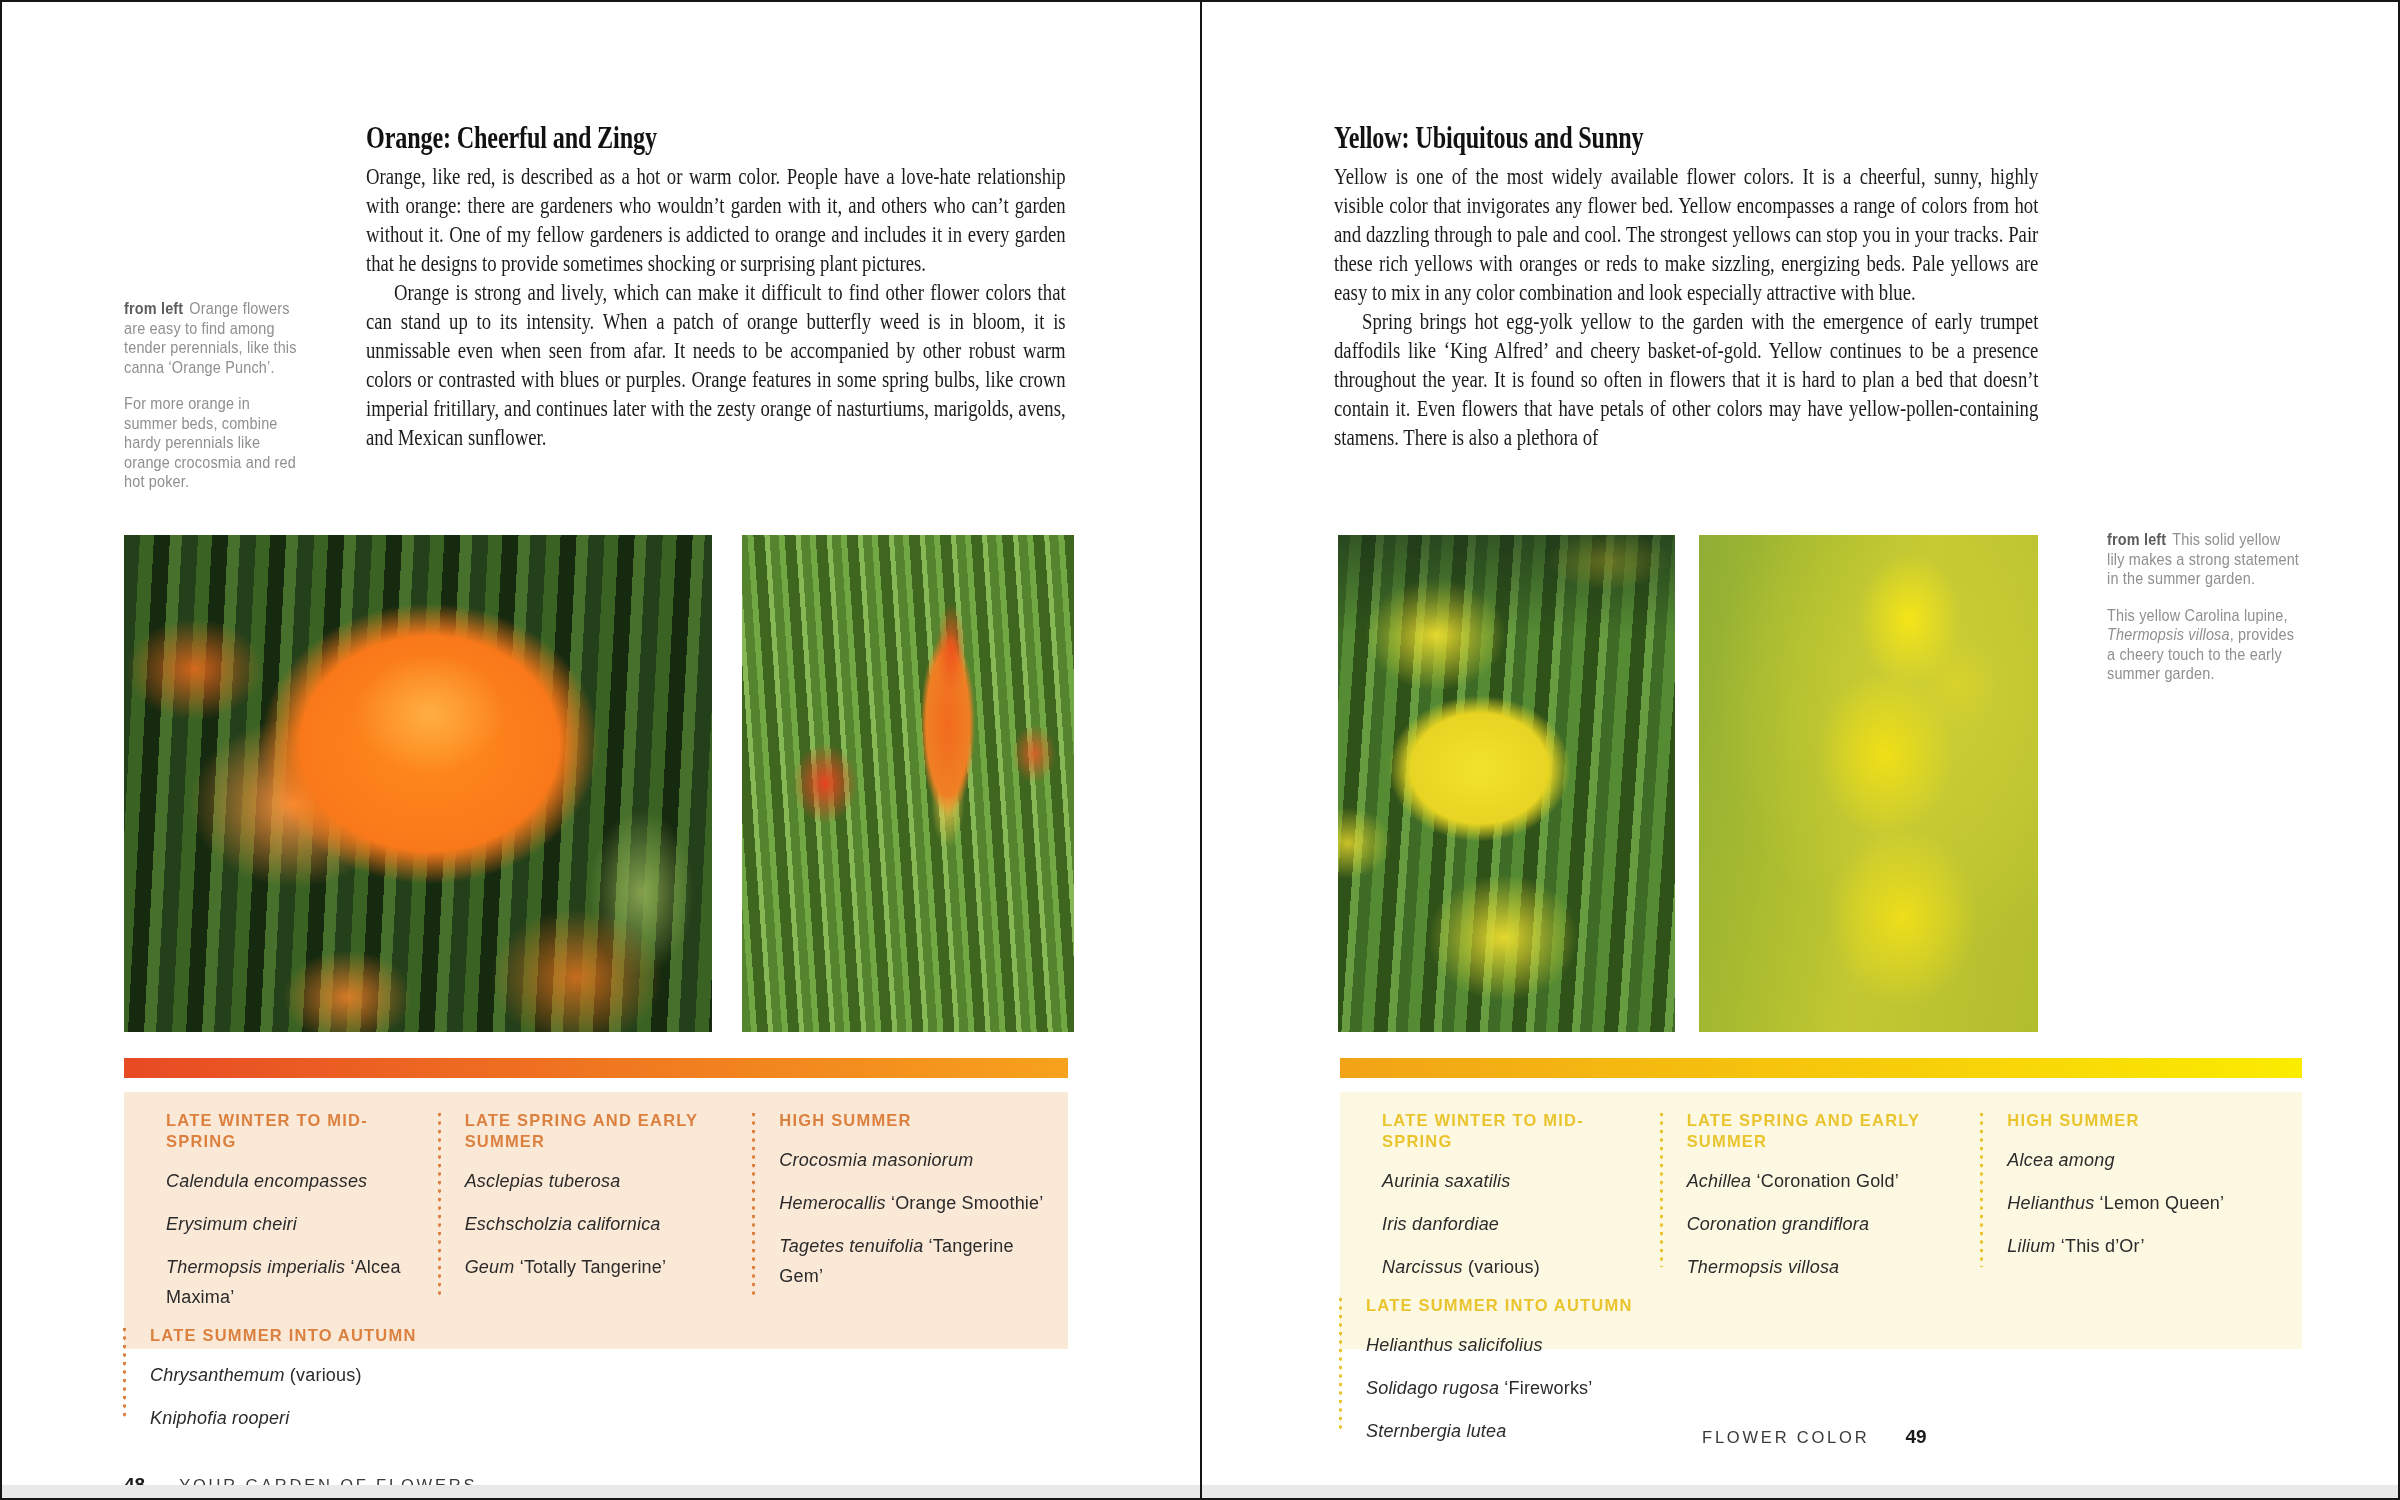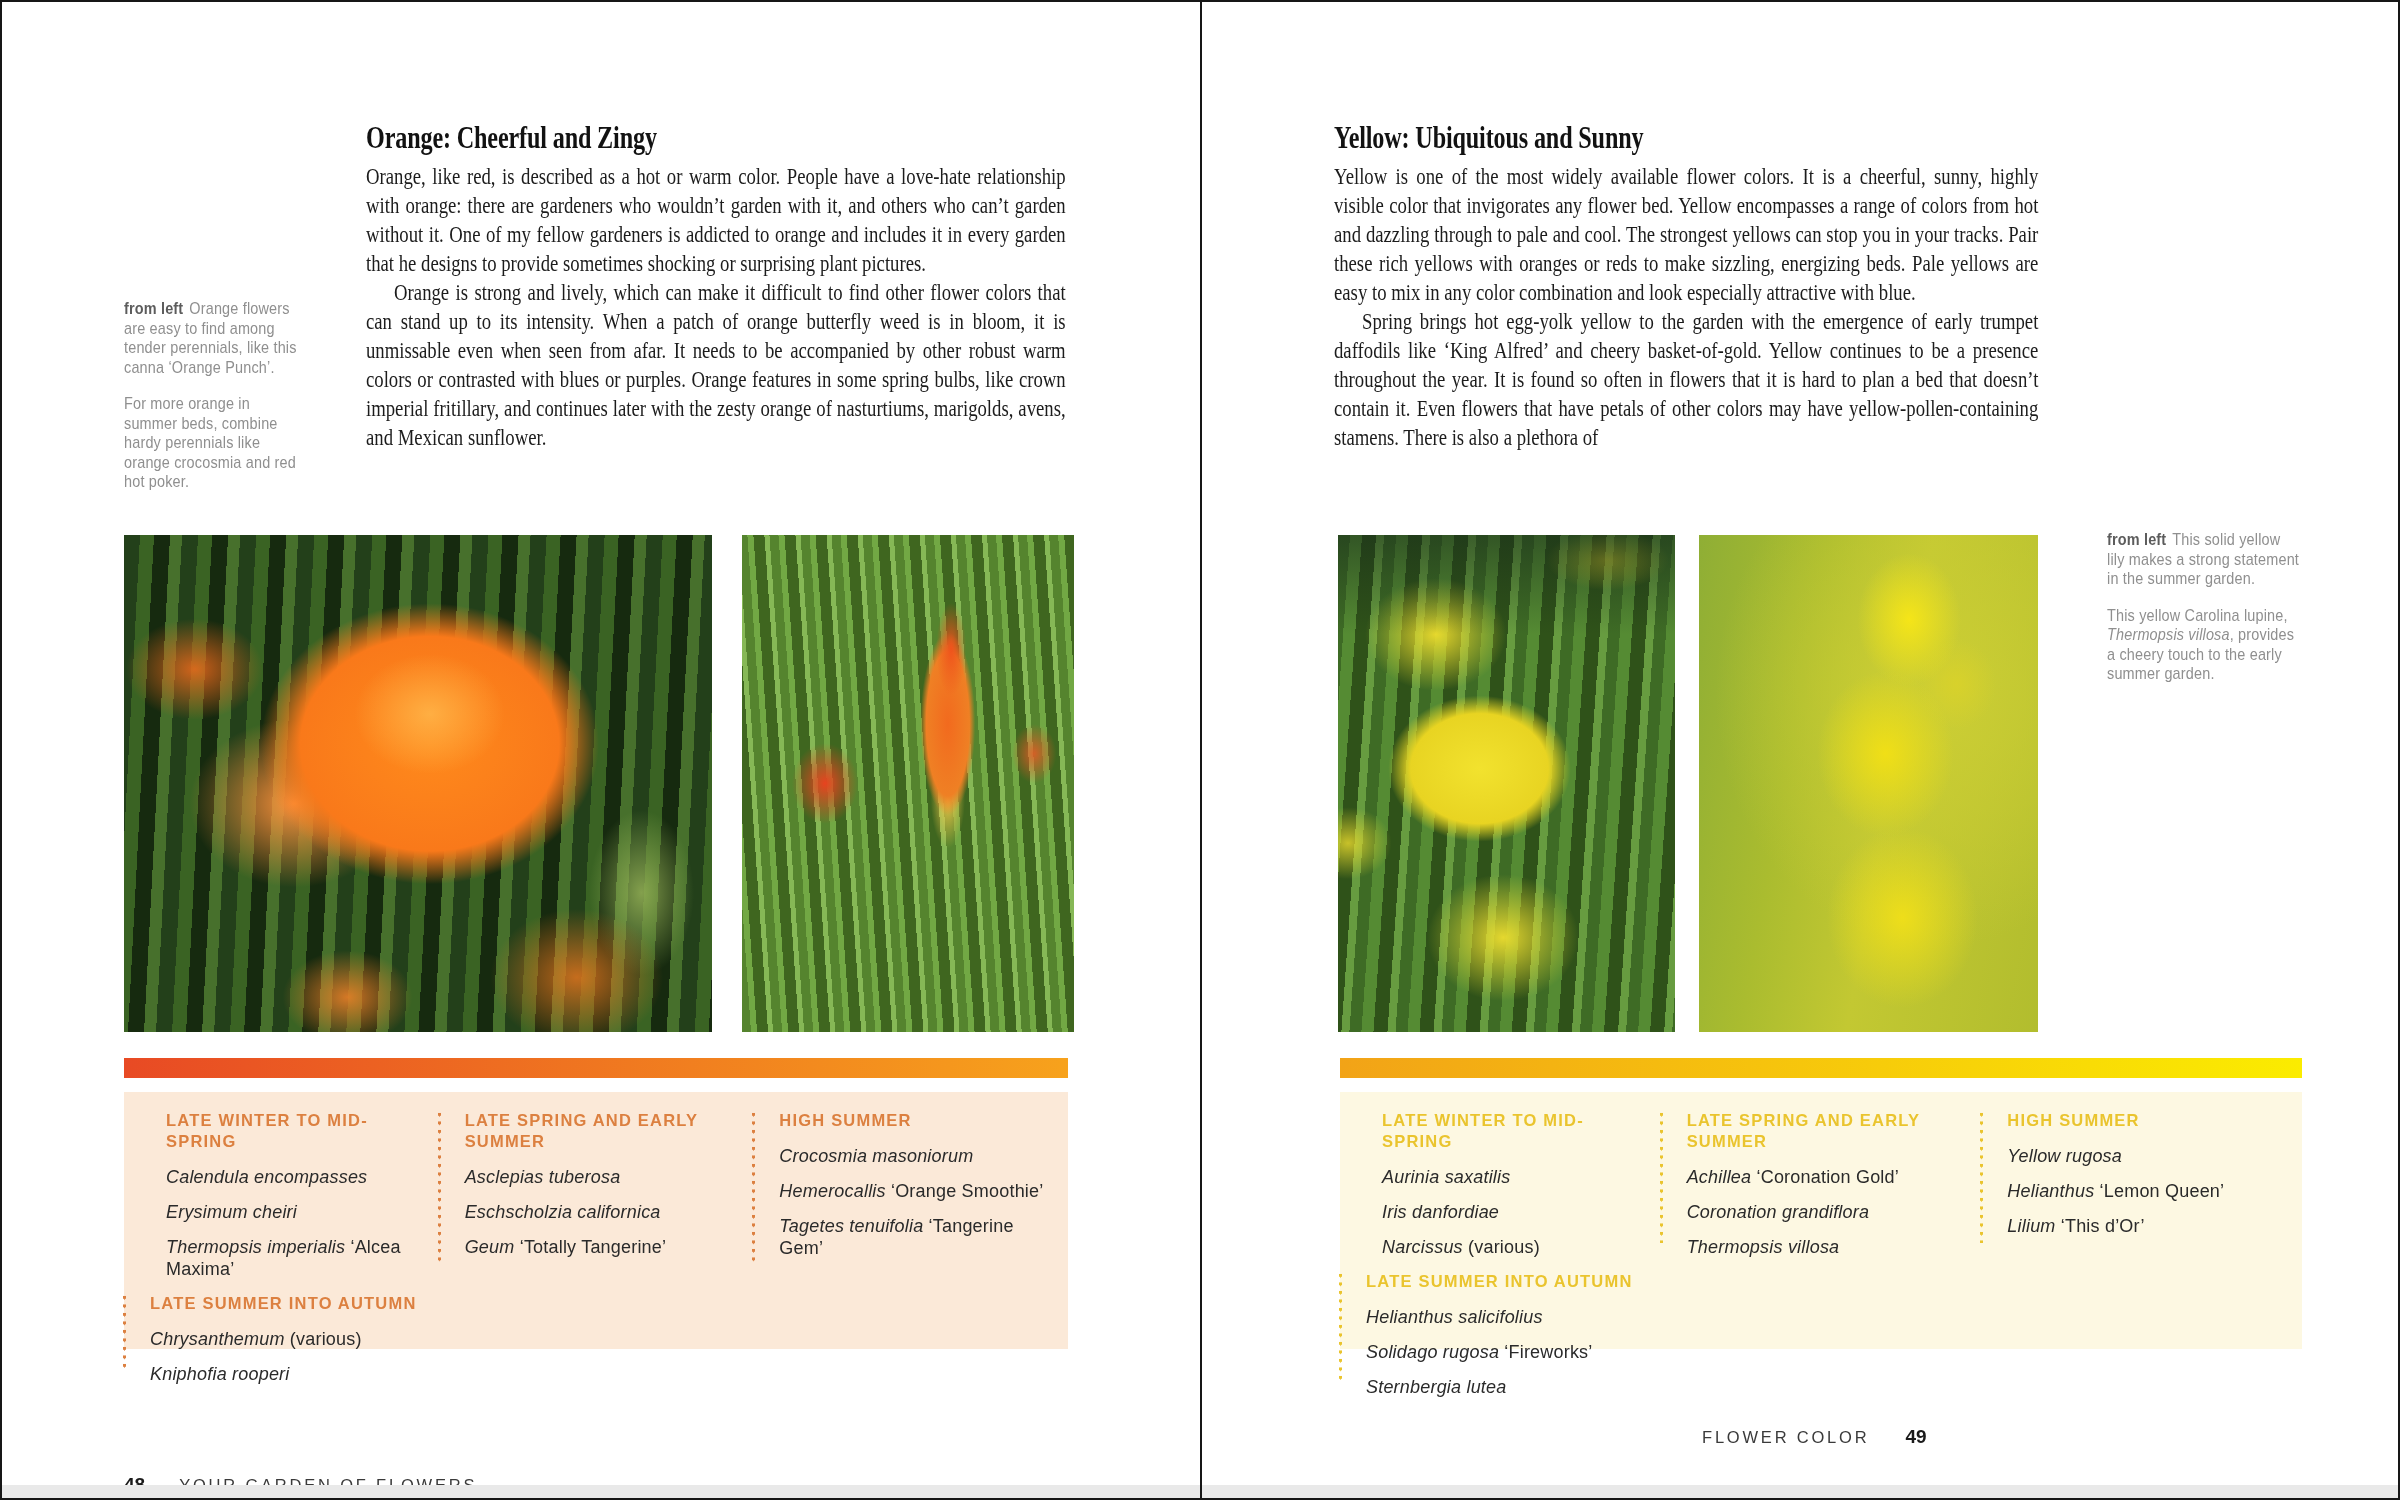--- a/index.html
+++ b/index.html
@@ -101,21 +101,21 @@
   .panel .tcol:first-child{padding-left:42px;}
   .tcol:not(:first-child)::before{
     content:'';position:absolute;left:-2px;top:2px;bottom:28px;width:5px;
     background-image:radial-gradient(circle 2px at 2.5px 2.5px, var(--dot) 1.7px, rgba(0,0,0,0) 2px);
     background-size:5px 8.5px;background-repeat:repeat-y;
   }
   .tcol h4{
     margin:0 0 14px 0;font-size:16.5px;line-height:21px;font-weight:700;
     letter-spacing:1.2px;color:var(--accent);text-transform:uppercase;
   }
-  .tcol p.plant{margin:0 0 13px 0;font-size:18px;line-height:22px;color:#2a2a2a;letter-spacing:0.2px;}
+  .tcol p.plant{margin:0 0 13px 0;font-size:18px;line-height:30px;color:#2a2a2a;letter-spacing:0.2px;}
   .tcol p.plant span{font-style:italic;}
   .tcol p.plant span:not(.it){font-style:normal;}
 
   
   .footer{position:absolute;top:1424px;font-size:16.5px;letter-spacing:2.8px;color:#3a3a3a;}
   .footer .folio{font-size:19px;font-weight:700;letter-spacing:0;color:#1a1a1a;}
   .footer.left{left:122px;margin-top:48px;}
   .footer.left .runhead{margin-left:34px;}
   .footer.right{left:1700px;width:600px;}
   .footer.right .folio{margin-left:36px;}
@@ -193,21 +193,21 @@
         <p class="plant"><span class="it">Narcissus</span><span> (various)</span></p>
       </div>
       <div class="tcol">
         <h4>LATE SPRING AND EARLY SUMMER</h4>
         <p class="plant"><span class="it">Achillea</span><span> ‘Coronation Gold’</span></p>
         <p class="plant"><span class="it">Coronation grandiflora</span></p>
         <p class="plant"><span class="it">Thermopsis villosa</span></p>
       </div>
       <div class="tcol">
         <h4>HIGH SUMMER</h4>
-        <p class="plant"><span class="it">Yellow rugosa</span></p>
+        <p class="plant"><span class="it">Alcea among</span></p>
         <p class="plant"><span class="it">Helianthus</span><span> ‘Lemon Queen’</span></p>
         <p class="plant"><span class="it">Lilium</span><span> ‘This d’Or’</span></p>
       </div>
       <div class="tcol">
         <h4>LATE SUMMER INTO AUTUMN</h4>
         <p class="plant"><span class="it">Helianthus salicifolius</span></p>
         <p class="plant"><span class="it">Solidago rugosa</span><span> ‘Fireworks’</span></p>
         <p class="plant"><span class="it">Sternbergia lutea</span></p>
       </div>
     </div>

